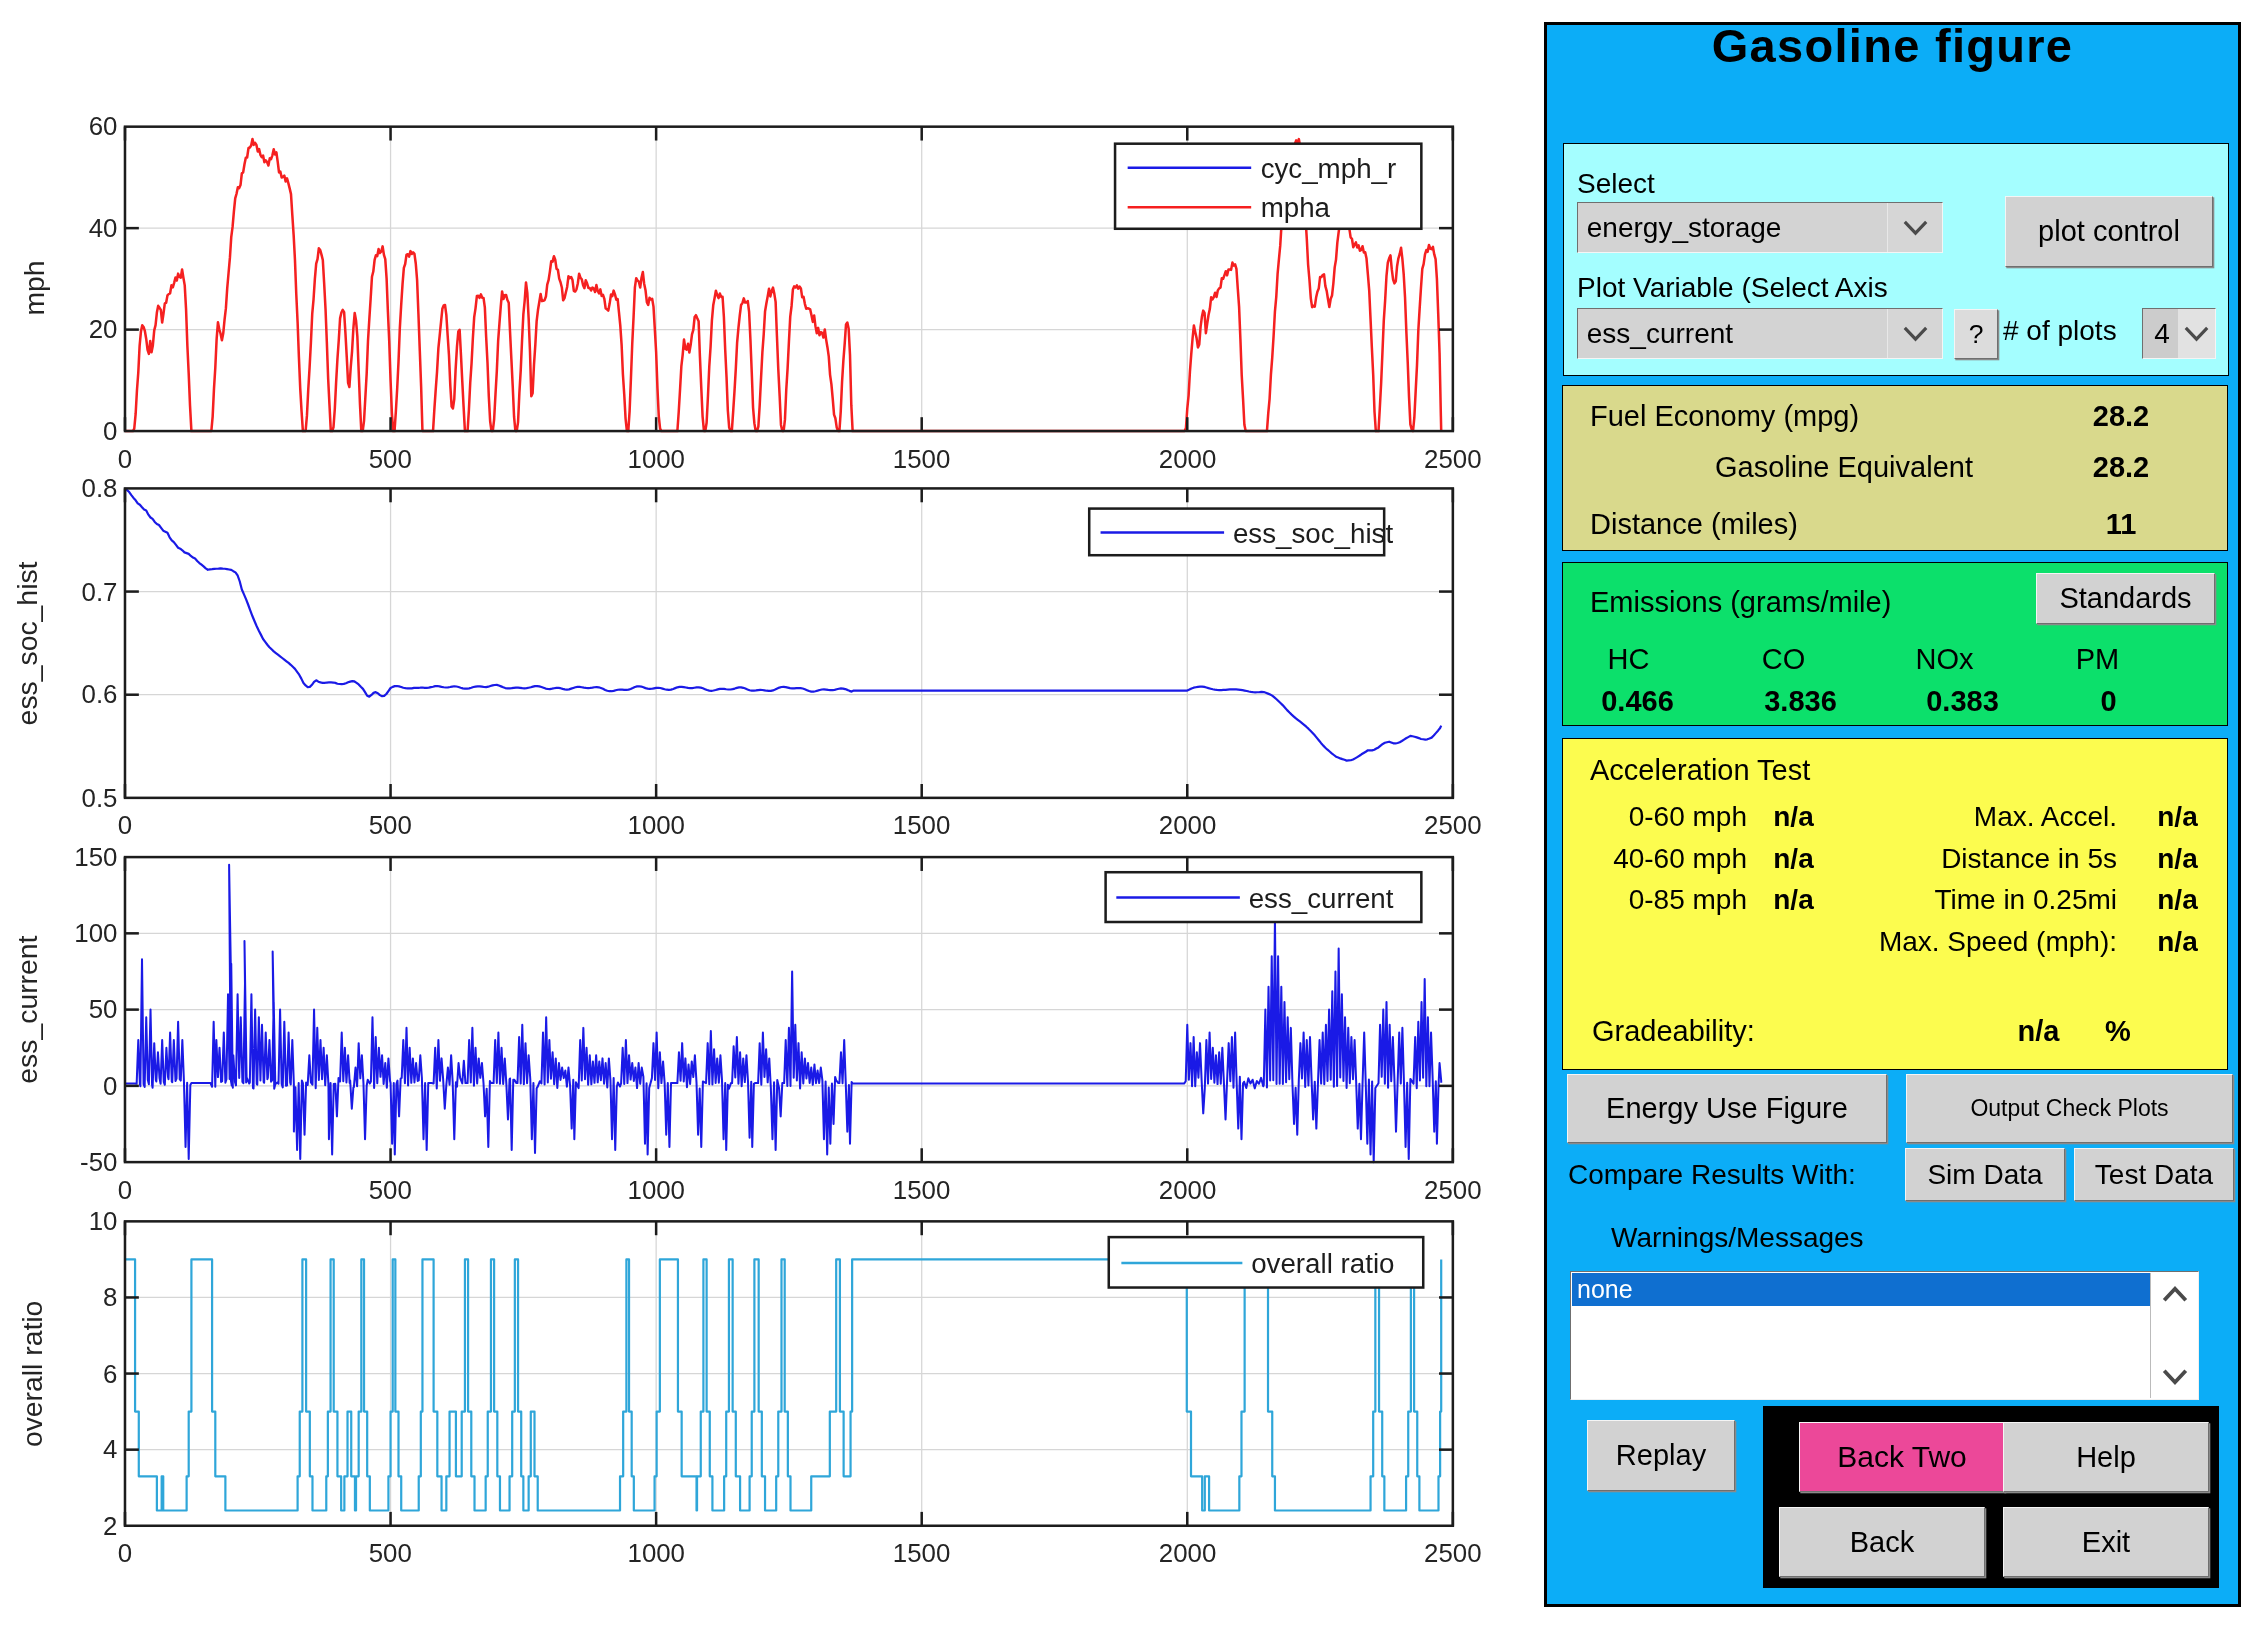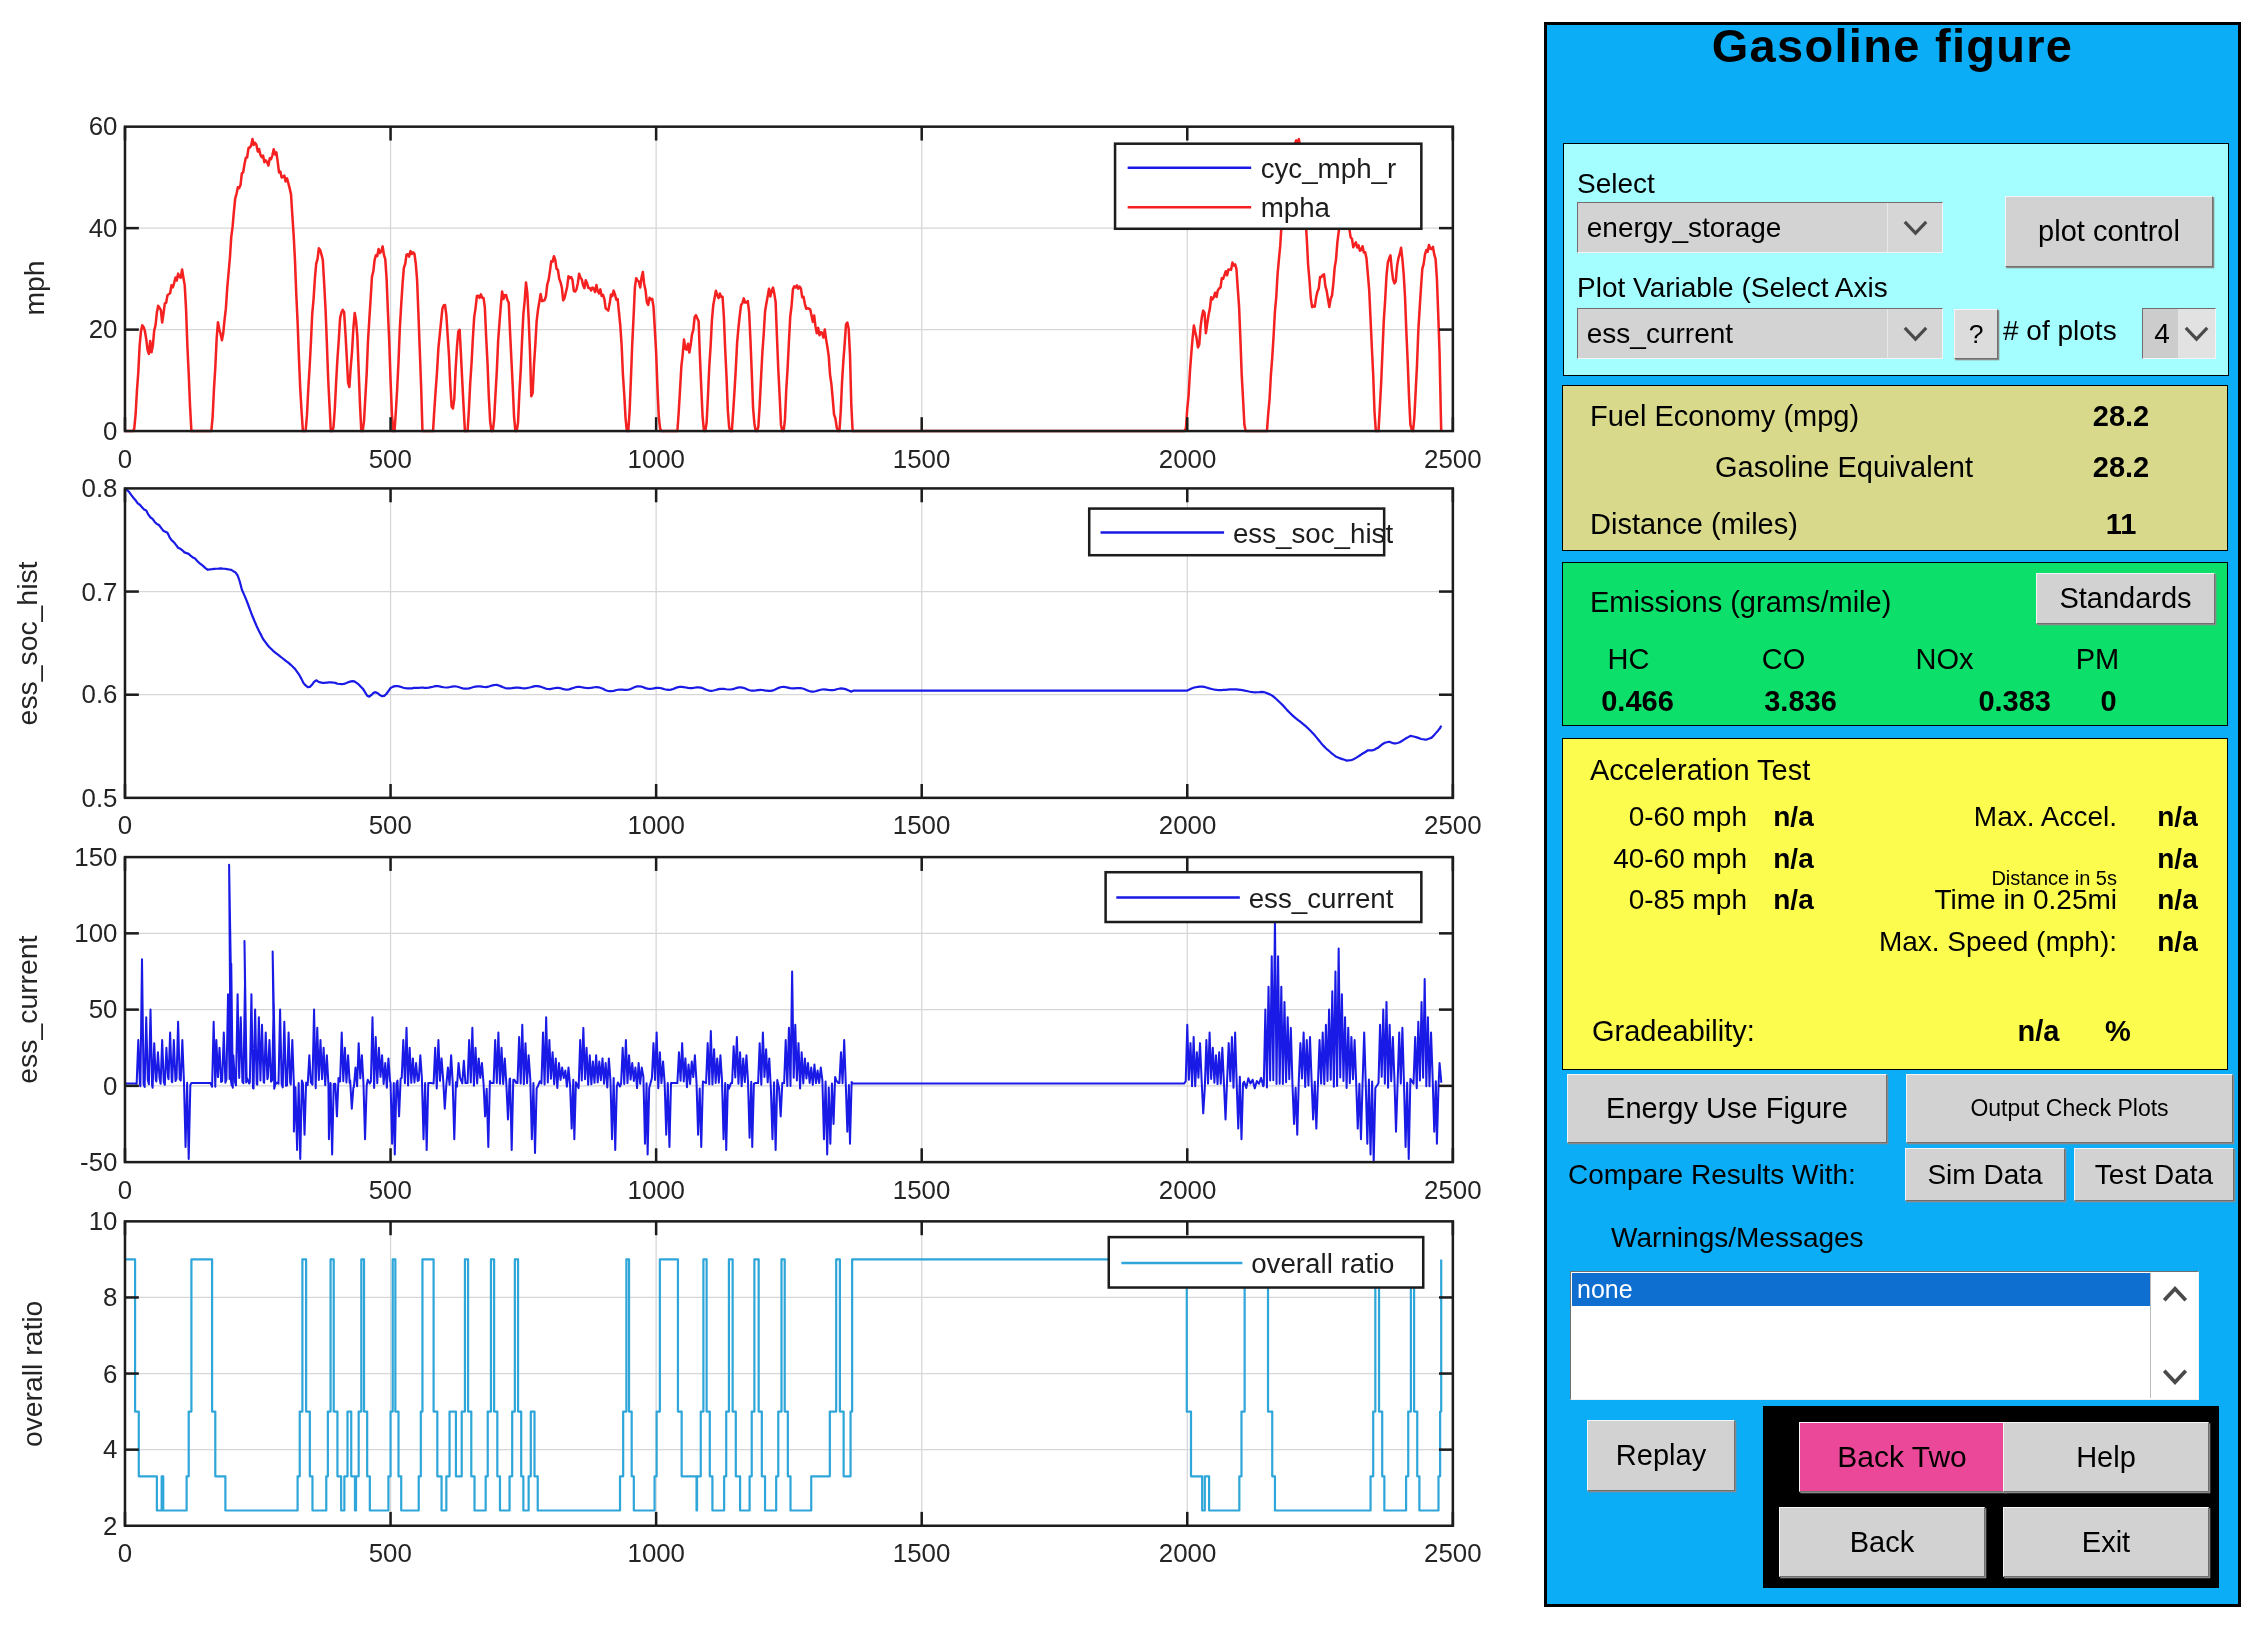--- a/index.html
+++ b/index.html
@@ -212,33 +212,33 @@
 <div style="position:absolute;left:2055px;top:508px;width:132px;height:31.5px;font-size:29px;font-weight:700;color:#000;text-align:center;">11</div>
 <div style="position:absolute;left:1562px;top:562px;width:666px;height:164px;background:#0ce06b;border:1.9px solid #000;box-sizing:border-box;"></div>
 <div style="position:absolute;left:1590px;top:586px;width:567px;height:31.5px;font-size:29px;font-weight:400;color:#000;">Emissions (grams/mile)</div>
 <div style="position:absolute;left:2036px;top:573px;width:177px;height:49px;background:#d2d2d2;border:1.9px solid;border-color:#f5f5f5 #6f6f6f #6f6f6f #f5f5f5;box-shadow:1.3px 1.3px 0 #8a8a8a;display:flex;align-items:center;justify-content:center;font-weight:400;color:#000;font-size:29px;">Standards</div>
 <div style="position:absolute;left:1553px;top:643px;width:151px;height:31.5px;font-size:29px;font-weight:400;color:#000;text-align:center;">HC</div>
 <div style="position:absolute;left:1708px;top:643px;width:151px;height:31.5px;font-size:29px;font-weight:400;color:#000;text-align:center;">CO</div>
 <div style="position:absolute;left:1869px;top:643px;width:151px;height:31.5px;font-size:29px;font-weight:400;color:#000;text-align:center;">NOx</div>
 <div style="position:absolute;left:2022px;top:643px;width:151px;height:31.5px;font-size:29px;font-weight:400;color:#000;text-align:center;">PM</div>
 <div style="position:absolute;left:1549px;top:685px;width:177px;height:31.5px;font-size:29px;font-weight:700;color:#000;text-align:center;">0.466</div>
 <div style="position:absolute;left:1712px;top:685px;width:177px;height:31.5px;font-size:29px;font-weight:700;color:#000;text-align:center;">3.836</div>
-<div style="position:absolute;left:1874px;top:685px;width:177px;height:31.5px;font-size:29px;font-weight:700;color:#000;text-align:right;">0.383</div>
+<div style="position:absolute;left:1874px;top:685px;width:177px;height:31.5px;font-size:29px;font-weight:700;color:#000;text-align:center;">0.383</div>
 <div style="position:absolute;left:2020px;top:685px;width:177px;height:31.5px;font-size:29px;font-weight:700;color:#000;text-align:center;">0</div>
 <div style="position:absolute;left:1562px;top:738px;width:666px;height:332px;background:#fcfc4f;border:1.9px solid #000;box-sizing:border-box;"></div>
 <div style="position:absolute;left:1590px;top:754px;width:441px;height:31.5px;font-size:29px;font-weight:400;color:#000;">Acceleration Test</div>
 <div style="position:absolute;left:1526px;top:801px;width:221px;height:31.5px;font-size:28px;font-weight:400;color:#000;text-align:right;">0-60 mph</div>
 <div style="position:absolute;left:1759px;top:801px;width:69px;height:31.5px;font-size:28px;font-weight:700;color:#000;text-align:center;">n/a</div>
 <div style="position:absolute;left:1526px;top:843px;width:221px;height:31.5px;font-size:28px;font-weight:400;color:#000;text-align:right;">40-60 mph</div>
 <div style="position:absolute;left:1759px;top:843px;width:69px;height:31.5px;font-size:28px;font-weight:700;color:#000;text-align:center;">n/a</div>
 <div style="position:absolute;left:1526px;top:884px;width:221px;height:31.5px;font-size:28px;font-weight:400;color:#000;text-align:right;">0-85 mph</div>
 <div style="position:absolute;left:1759px;top:884px;width:69px;height:31.5px;font-size:28px;font-weight:700;color:#000;text-align:center;">n/a</div>
 <div style="position:absolute;left:1833px;top:801px;width:284px;height:31.5px;font-size:28px;font-weight:400;color:#000;text-align:right;">Max. Accel.</div>
 <div style="position:absolute;left:2143px;top:801px;width:69px;height:31.5px;font-size:28px;font-weight:700;color:#000;text-align:center;">n/a</div>
-<div style="position:absolute;left:1833px;top:867px;width:284px;height:31.5px;font-size:20px;font-weight:400;color:#000;text-align:right;">Distance in 5s</div>
+<div style="position:absolute;left:1833px;top:843px;width:284px;height:31.5px;font-size:28px;font-weight:400;color:#000;text-align:right;">Distance in 5s</div>
 <div style="position:absolute;left:2143px;top:843px;width:69px;height:31.5px;font-size:28px;font-weight:700;color:#000;text-align:center;">n/a</div>
 <div style="position:absolute;left:1833px;top:884px;width:284px;height:31.5px;font-size:28px;font-weight:400;color:#000;text-align:right;">Time in 0.25mi</div>
 <div style="position:absolute;left:2143px;top:884px;width:69px;height:31.5px;font-size:28px;font-weight:700;color:#000;text-align:center;">n/a</div>
 <div style="position:absolute;left:1833px;top:926px;width:284px;height:31.5px;font-size:28px;font-weight:400;color:#000;text-align:right;">Max. Speed (mph):</div>
 <div style="position:absolute;left:2143px;top:926px;width:69px;height:31.5px;font-size:28px;font-weight:700;color:#000;text-align:center;">n/a</div>
 <div style="position:absolute;left:1592px;top:1015px;width:378px;height:31.5px;font-size:29px;font-weight:400;color:#000;">Gradeability:</div>
 <div style="position:absolute;left:2004px;top:1015px;width:69px;height:31.5px;font-size:29px;font-weight:700;color:#000;text-align:center;">n/a</div>
 <div style="position:absolute;left:2093px;top:1015px;width:50px;height:31.5px;font-size:29px;font-weight:700;color:#000;text-align:center;">%</div>
 <div style="position:absolute;left:1567px;top:1074px;width:318px;height:67px;background:#d2d2d2;border:1.9px solid;border-color:#f5f5f5 #6f6f6f #6f6f6f #f5f5f5;box-shadow:1.3px 1.3px 0 #8a8a8a;display:flex;align-items:center;justify-content:center;font-weight:400;color:#000;font-size:29px;">Energy Use Figure</div>
 <div style="position:absolute;left:1906px;top:1074px;width:325px;height:67px;background:#d2d2d2;border:1.9px solid;border-color:#f5f5f5 #6f6f6f #6f6f6f #f5f5f5;box-shadow:1.3px 1.3px 0 #8a8a8a;display:flex;align-items:center;justify-content:center;font-weight:400;color:#000;font-size:23px;">Output Check Plots</div>

